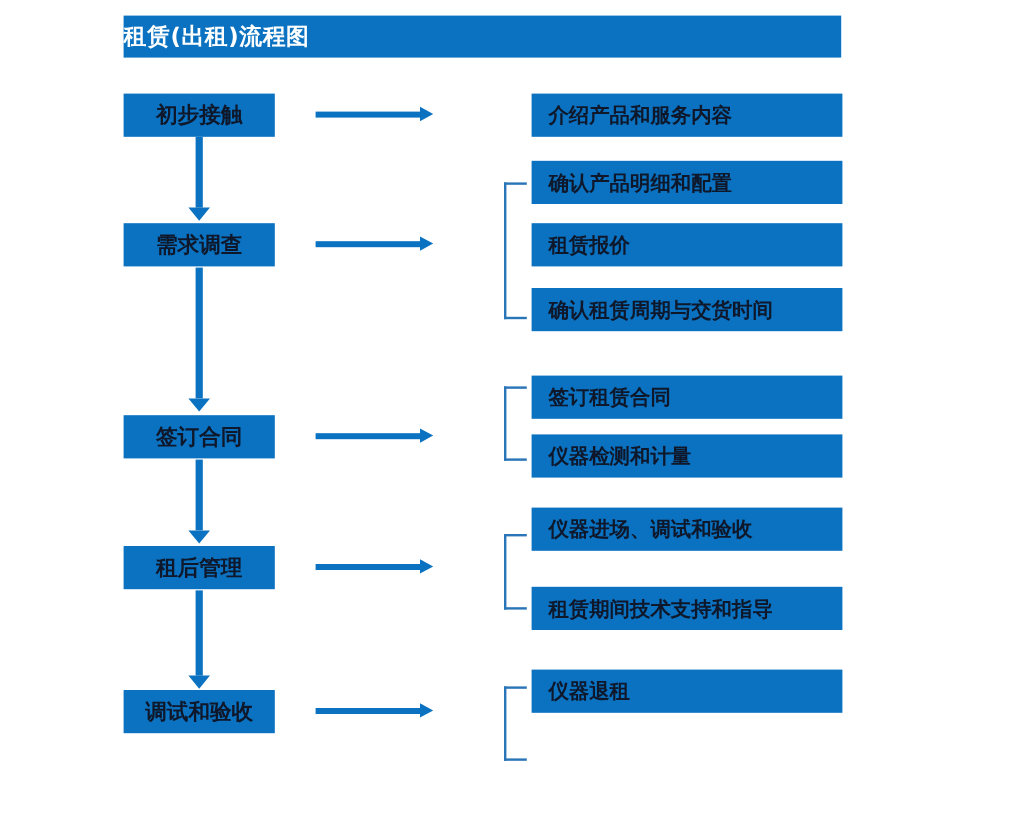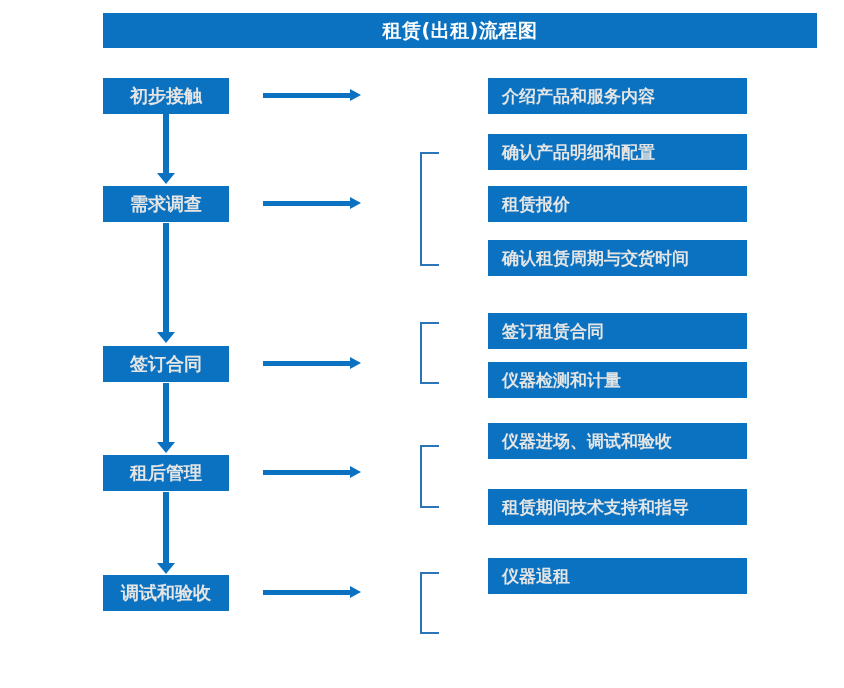--- a/index.html
+++ b/index.html
@@ -16,45 +16,44 @@
     height: 688px;
     background: #ffffff;
     overflow: hidden;
   }
 
   
   .title-bar {
     position: absolute;
     left: 103px;
     top: 13px;
-    width: 714px;
+    width: 598px;
     height: 35px;
     background: #0a72c0;
     display: flex;
     align-items: center;
-    justify-content: center;
   }
   .title-bar .title-text {
     color: #ffffff;
     font-size: 19px;
     font-weight: bold;
     letter-spacing: 0.5px;
     white-space: nowrap;
   }
 
   
   .box {
     position: absolute;
     background: #0a72c0;
     display: flex;
     align-items: center;
     box-sizing: border-box;
   }
   .box .box-text {
-    color: #e5e5e5;
+    color: #0f172a;
     font-size: 18px;
     font-weight: bold;
     white-space: nowrap;
   }
 
   
   .stage-box {
     width: 126px;
     height: 36px;
     justify-content: center;
@@ -63,21 +62,20 @@
     font-size: 18px;
   }
 
   
   .detail-box {
     left: 443px;
     width: 259px;
     height: 36px;
     justify-content: flex-start;
     padding-left: 14px;
-    margin-left: 45px;
   }
   .detail-box .box-text {
     font-size: 17px;
   }
 
   
   .v-arrow {
     position: absolute;
     width: 22px;
   }

